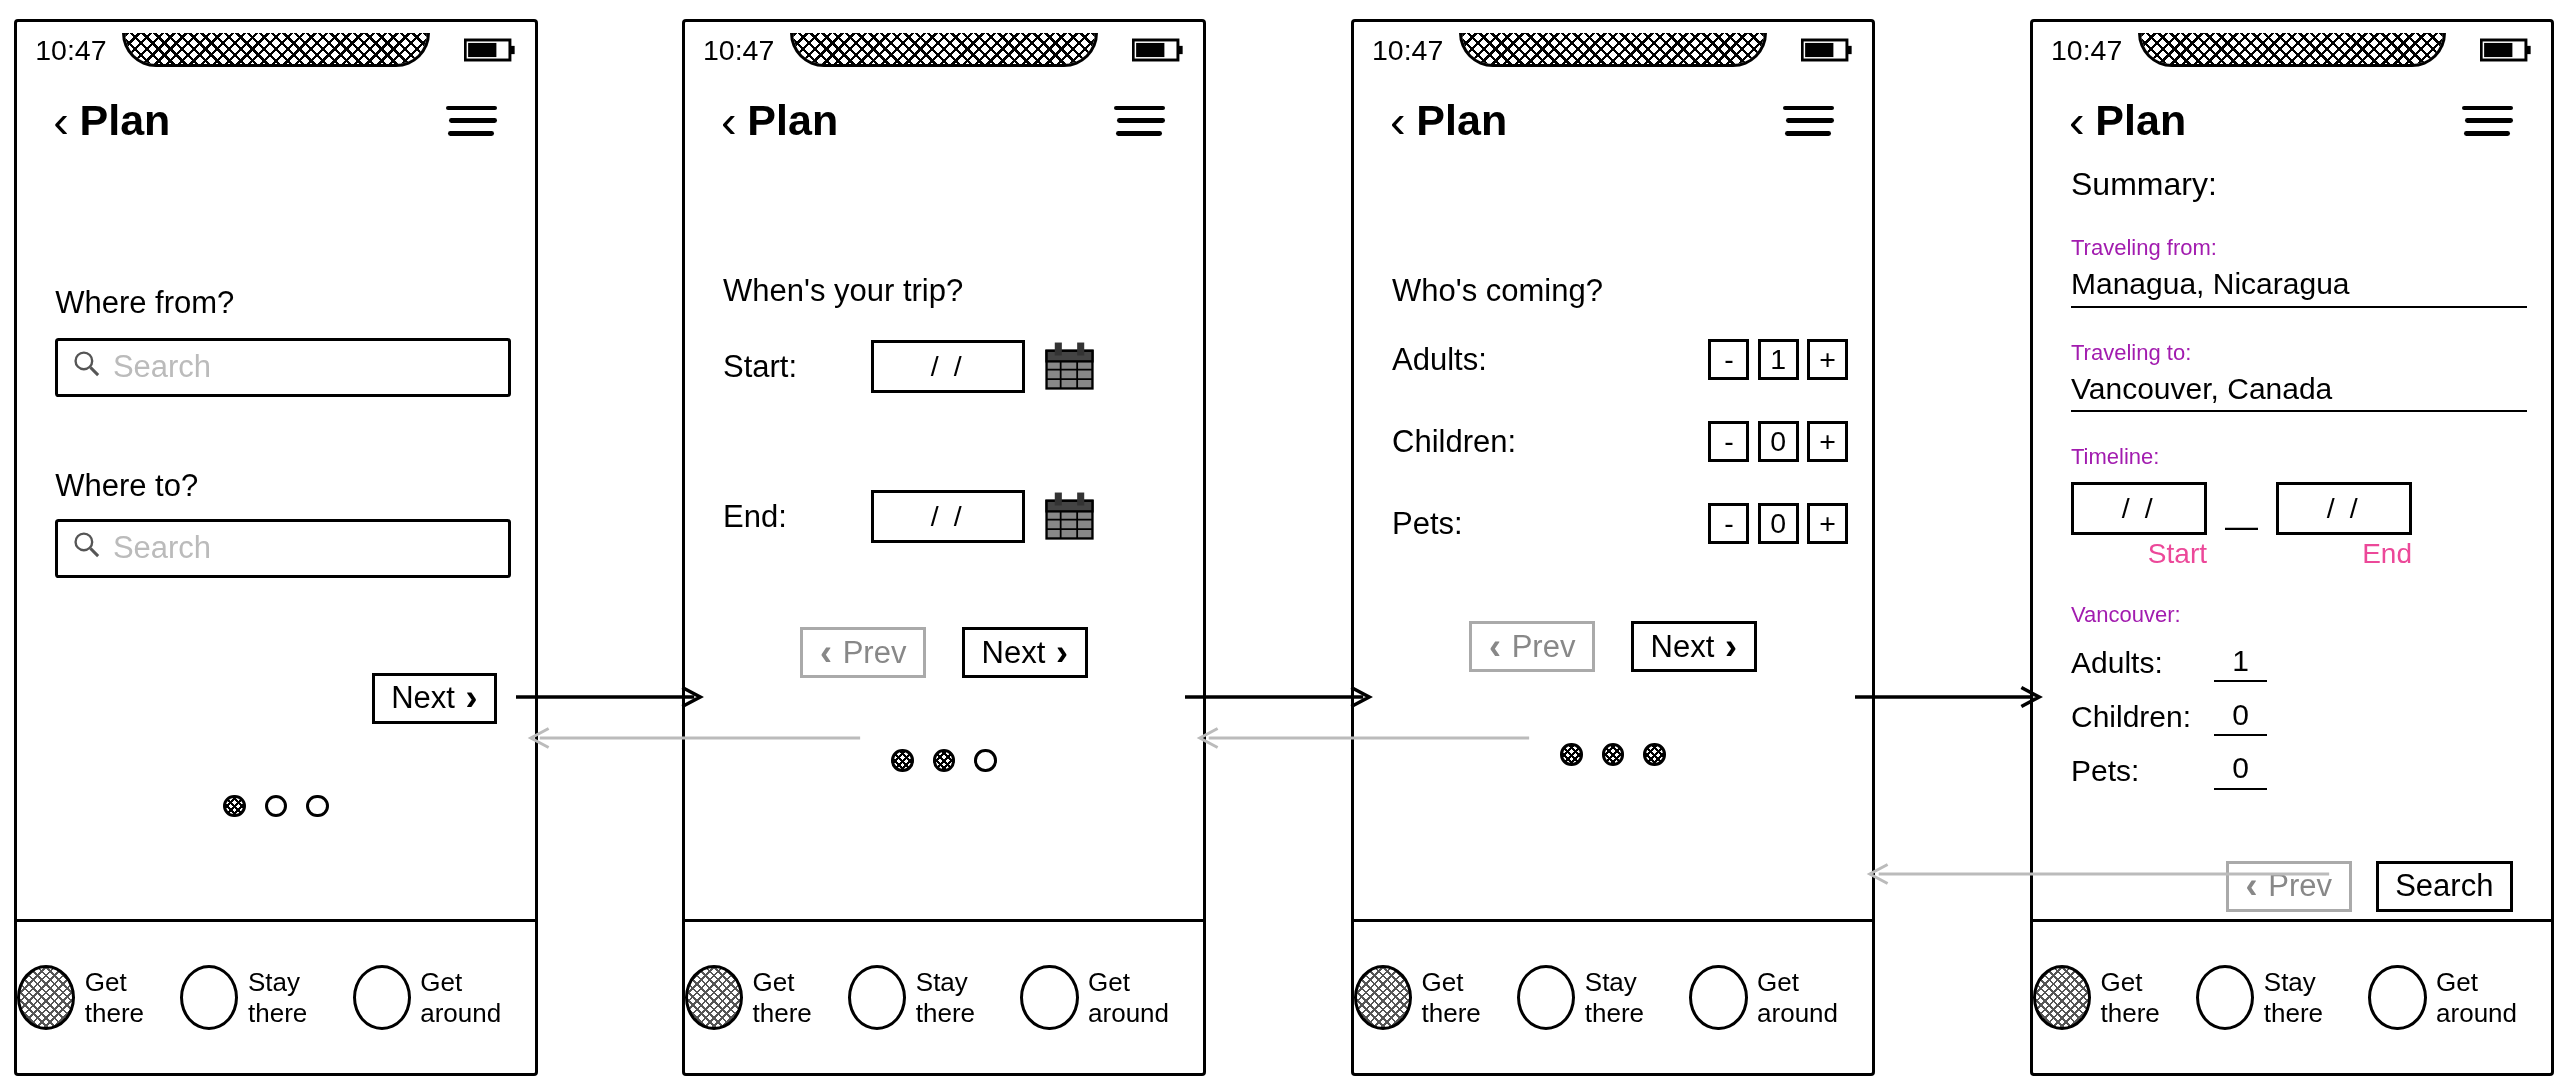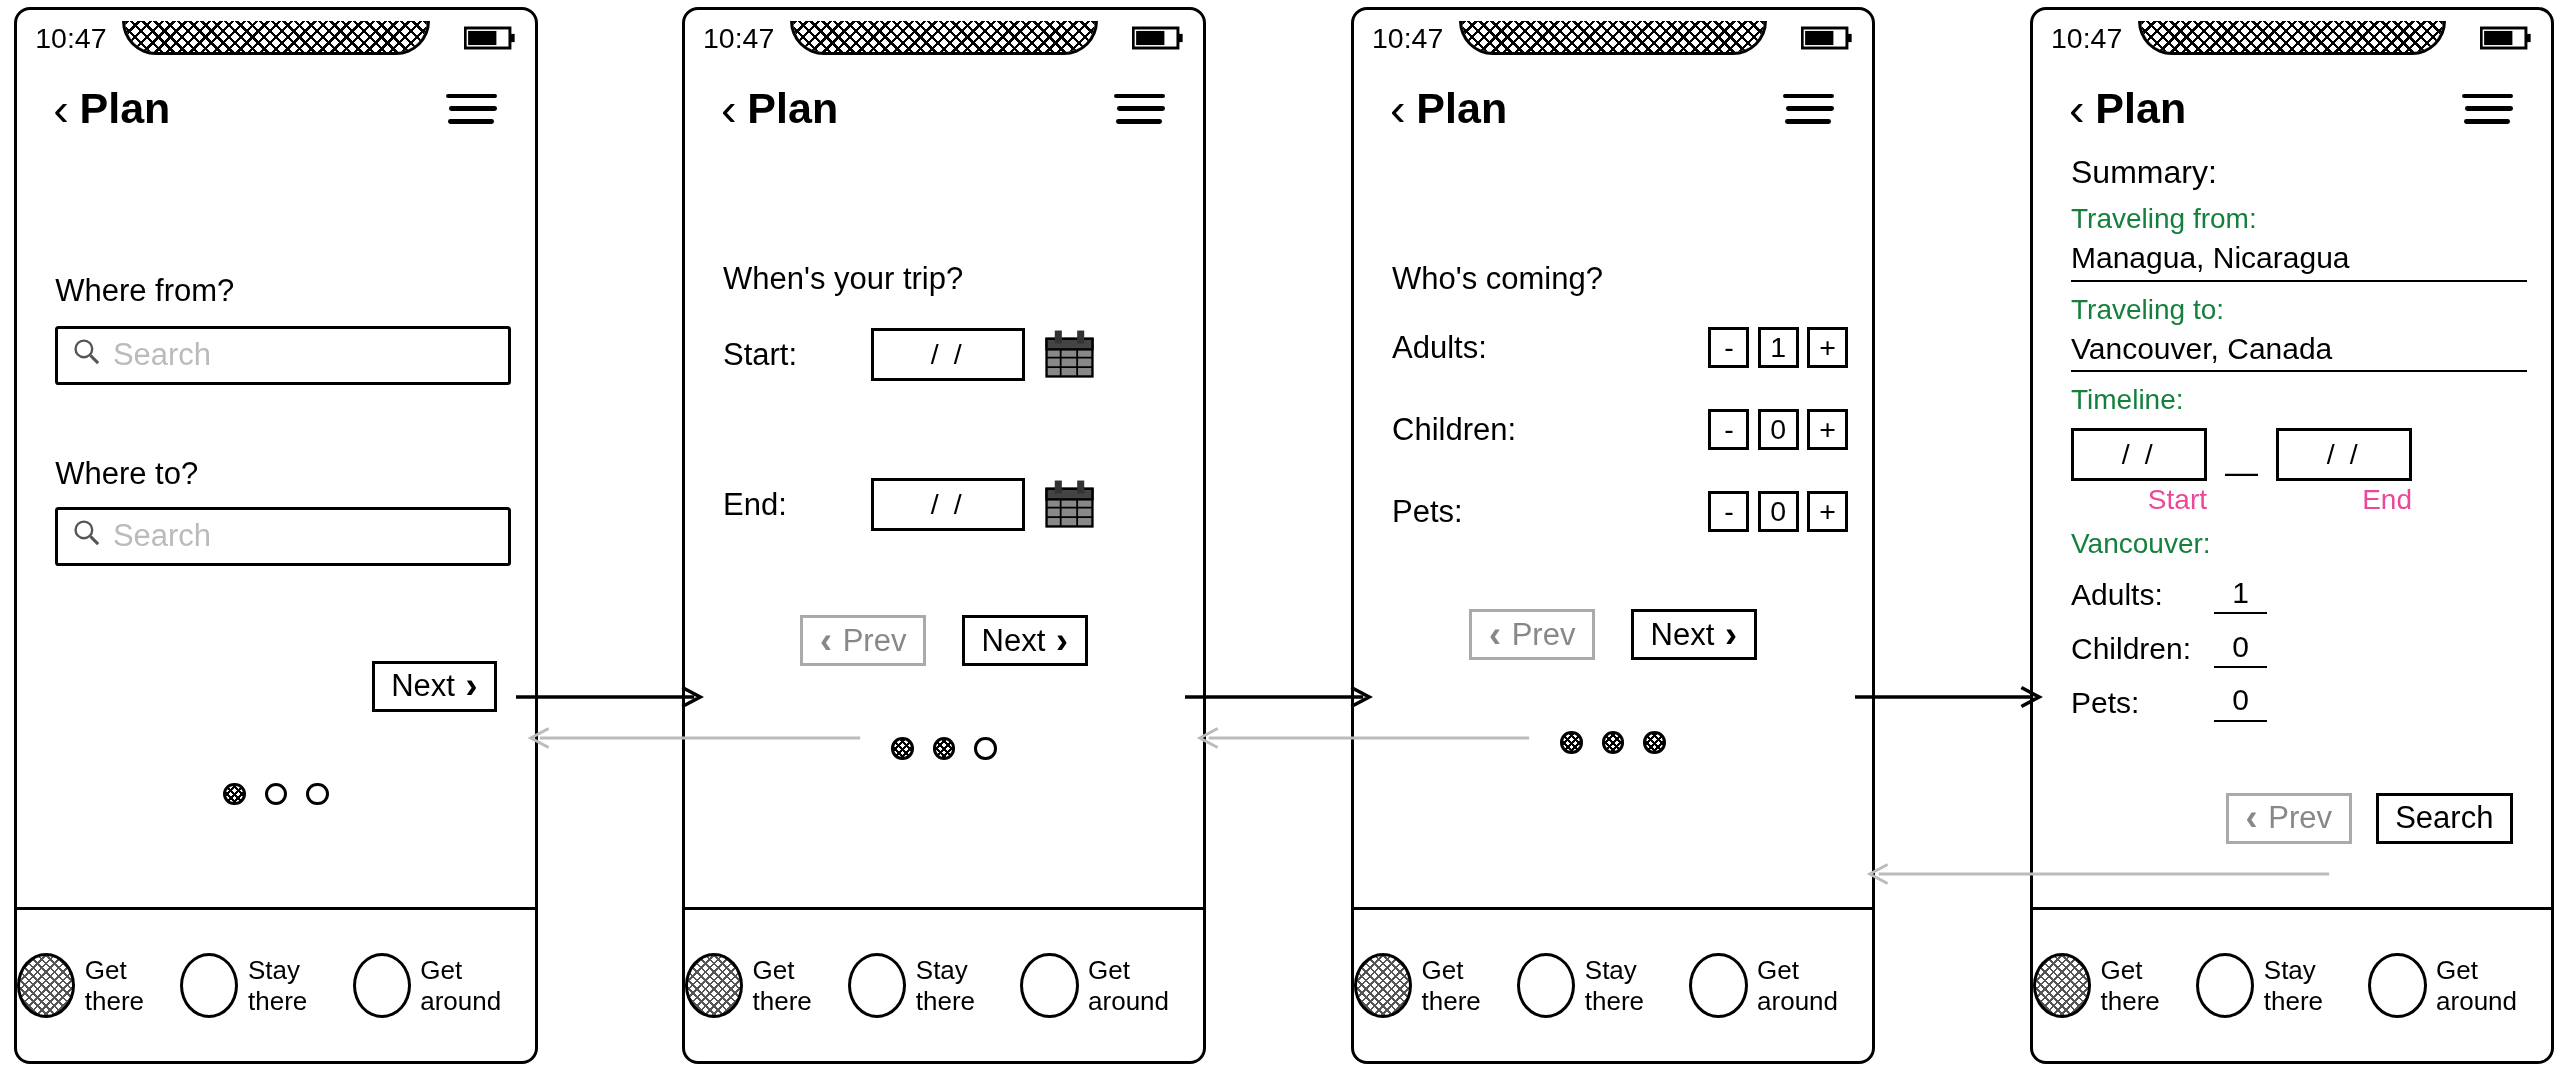--- a/index.html
+++ b/index.html
@@ -12,25 +12,25 @@
   }
   .stage {
     position: relative;
     width: 2576px;
     height: 1090px;
   }
 
   
   .phone {
     position: absolute;
-    top: 7px;
+    top: 19px;
     width: 524px;
     height: 1057px;
     border: 3.6px solid #000;
-    border-radius: 16px;
+    border-radius: 4px;
     background: #fff;
   }
   .statusbar {
     display: flex;
     align-items: center;
     justify-content: space-between;
     padding: 3.6px 18px 0 18px;
     height: 53px;
     font-size: 28.5px;
   }
@@ -163,21 +163,21 @@
   .tab { display:flex; flex-direction:row; align-items:center; gap:9.5px; font-size:26px;}
   .tab .circle {
     width:65px; height:65px; border:3.6px solid #000; border-radius:50%;
   }
   .tab .circle.filled {
     background: repeating-linear-gradient(45deg, #555 0 1.8px, transparent 1.8px 6px),
                 repeating-linear-gradient(-45deg, #555 0 1.8px, transparent 1.8px 6px);
   }
 
   
-  .sum-label { color:#15803d; font-size:28px; margin-top:12px;}
+  .sum-label { color:#a21caf; font-size:22px; margin-top:32px;}
   .sum-val { font-size:30px; border-bottom:2.4px solid #000; padding-bottom:4.7px; margin-top:6px;}
   .sum-dates { display:flex; align-items:center; gap:18px; margin-top:12px;}
   .sum-date-box { display:flex; flex-direction:column; align-items:flex-end;}
   .sum-date-box .caption{ font-size:28px; color:#ec4899; margin-top:3px;}
   .dash { font-size:33px; }
   .sum-trav-row { display:flex; align-items:center; gap:24px; margin-top:15.4px; font-size:30px;}
   .sum-trav-row .val { border-bottom:2.4px solid #000; width:53px; text-align:center; padding-bottom:2.4px;}
 
   
   .flow {

